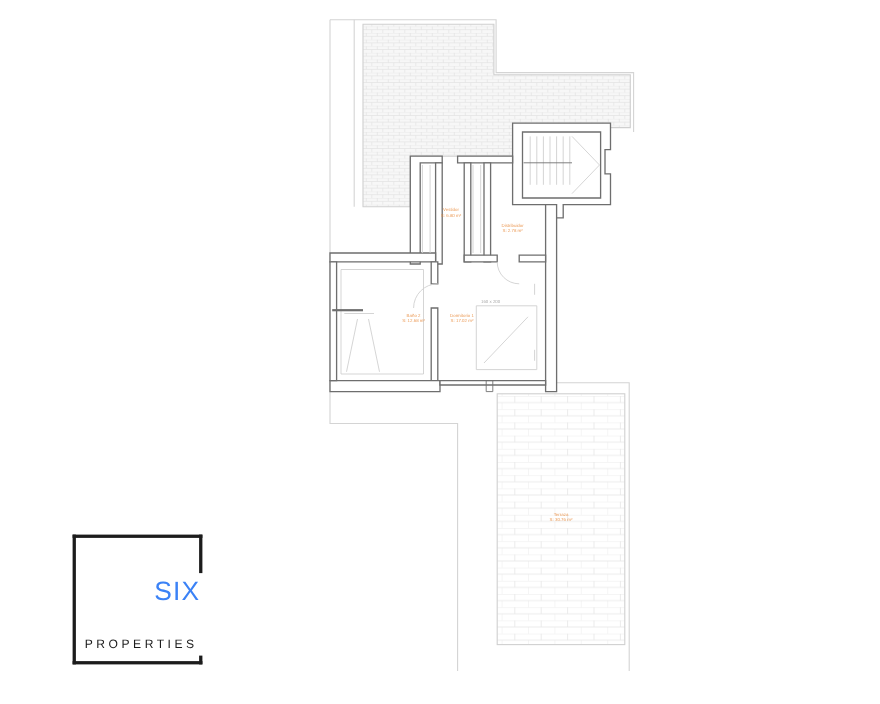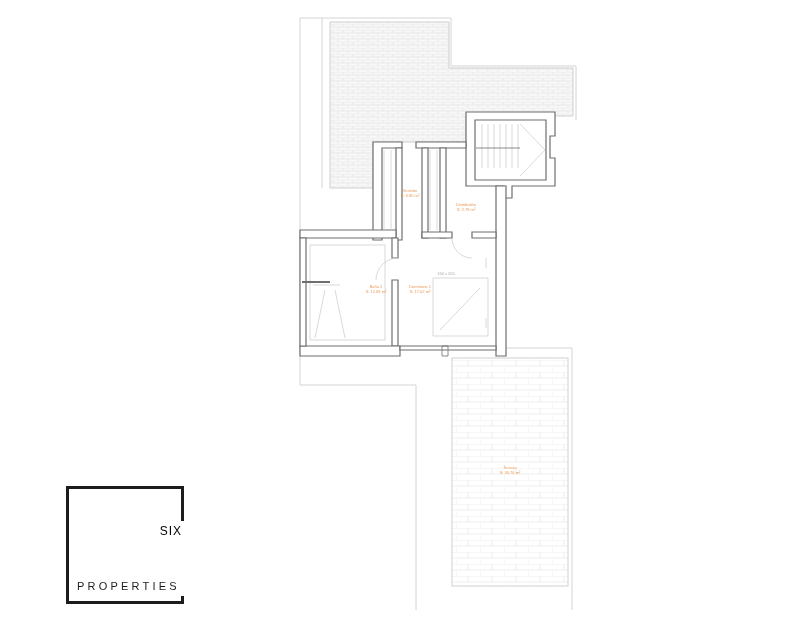--- a/index.html
+++ b/index.html
@@ -3,21 +3,21 @@
 <meta charset="utf-8">
 <style>
   html, body { margin: 0; padding: 0; background: #ffffff; }
   body { width: 800px; height: 640px; position: relative; overflow: hidden; font-family: "Liberation Sans", sans-serif; }
   #plan { position: absolute; left: 0; top: 0; width: 800px; height: 640px; }
   .room-label { position: absolute; color: #e8893a; font-size: 4px; line-height: 5px; text-align: center; white-space: nowrap; transform: translateX(-50%); opacity: 0.85; }
   .logo { position: absolute; left: 66px; top: 486px; width: 118px; height: 118px; }
   .logo-frame { position: absolute; inset: 0; border: 3px solid #1c1c1c; border-right: none; }
   .logo-frame-r { position: absolute; right: 0; top: 0; width: 3px; height: 35px; background: #1c1c1c; }
   .logo-frame-r2 { position: absolute; right: 0; bottom: 0; width: 3px; height: 8px; background: #1c1c1c; }
-  .logo-six { position: absolute; right: 2px; top: 38px; font-size: 12px; letter-spacing: 1px; color: #000000; font-weight: normal; }
+  .logo-six { position: absolute; right: 2px; top: 38px; font-size: 24px; letter-spacing: 1px; color: #3b82f6; font-weight: normal; }
   .logo-seconds { position: absolute; right: 2px; top: 59px; font-size: 20px; font-weight: bold; color: #1c1c1c; letter-spacing: -0.5px; }
   .logo-properties { position: absolute; left: 11px; top: 94px; font-size: 11px; letter-spacing: 3.2px; color: #1c1c1c; }
 </style>
 </head>
 <body>
 
 <svg id="plan" viewBox="0 0 800 640" xmlns="http://www.w3.org/2000/svg">
   <defs>
     <pattern id="tiles" width="10" height="6" patternUnits="userSpaceOnUse">
       <rect width="10" height="6" fill="#f7f7f7"></rect>

